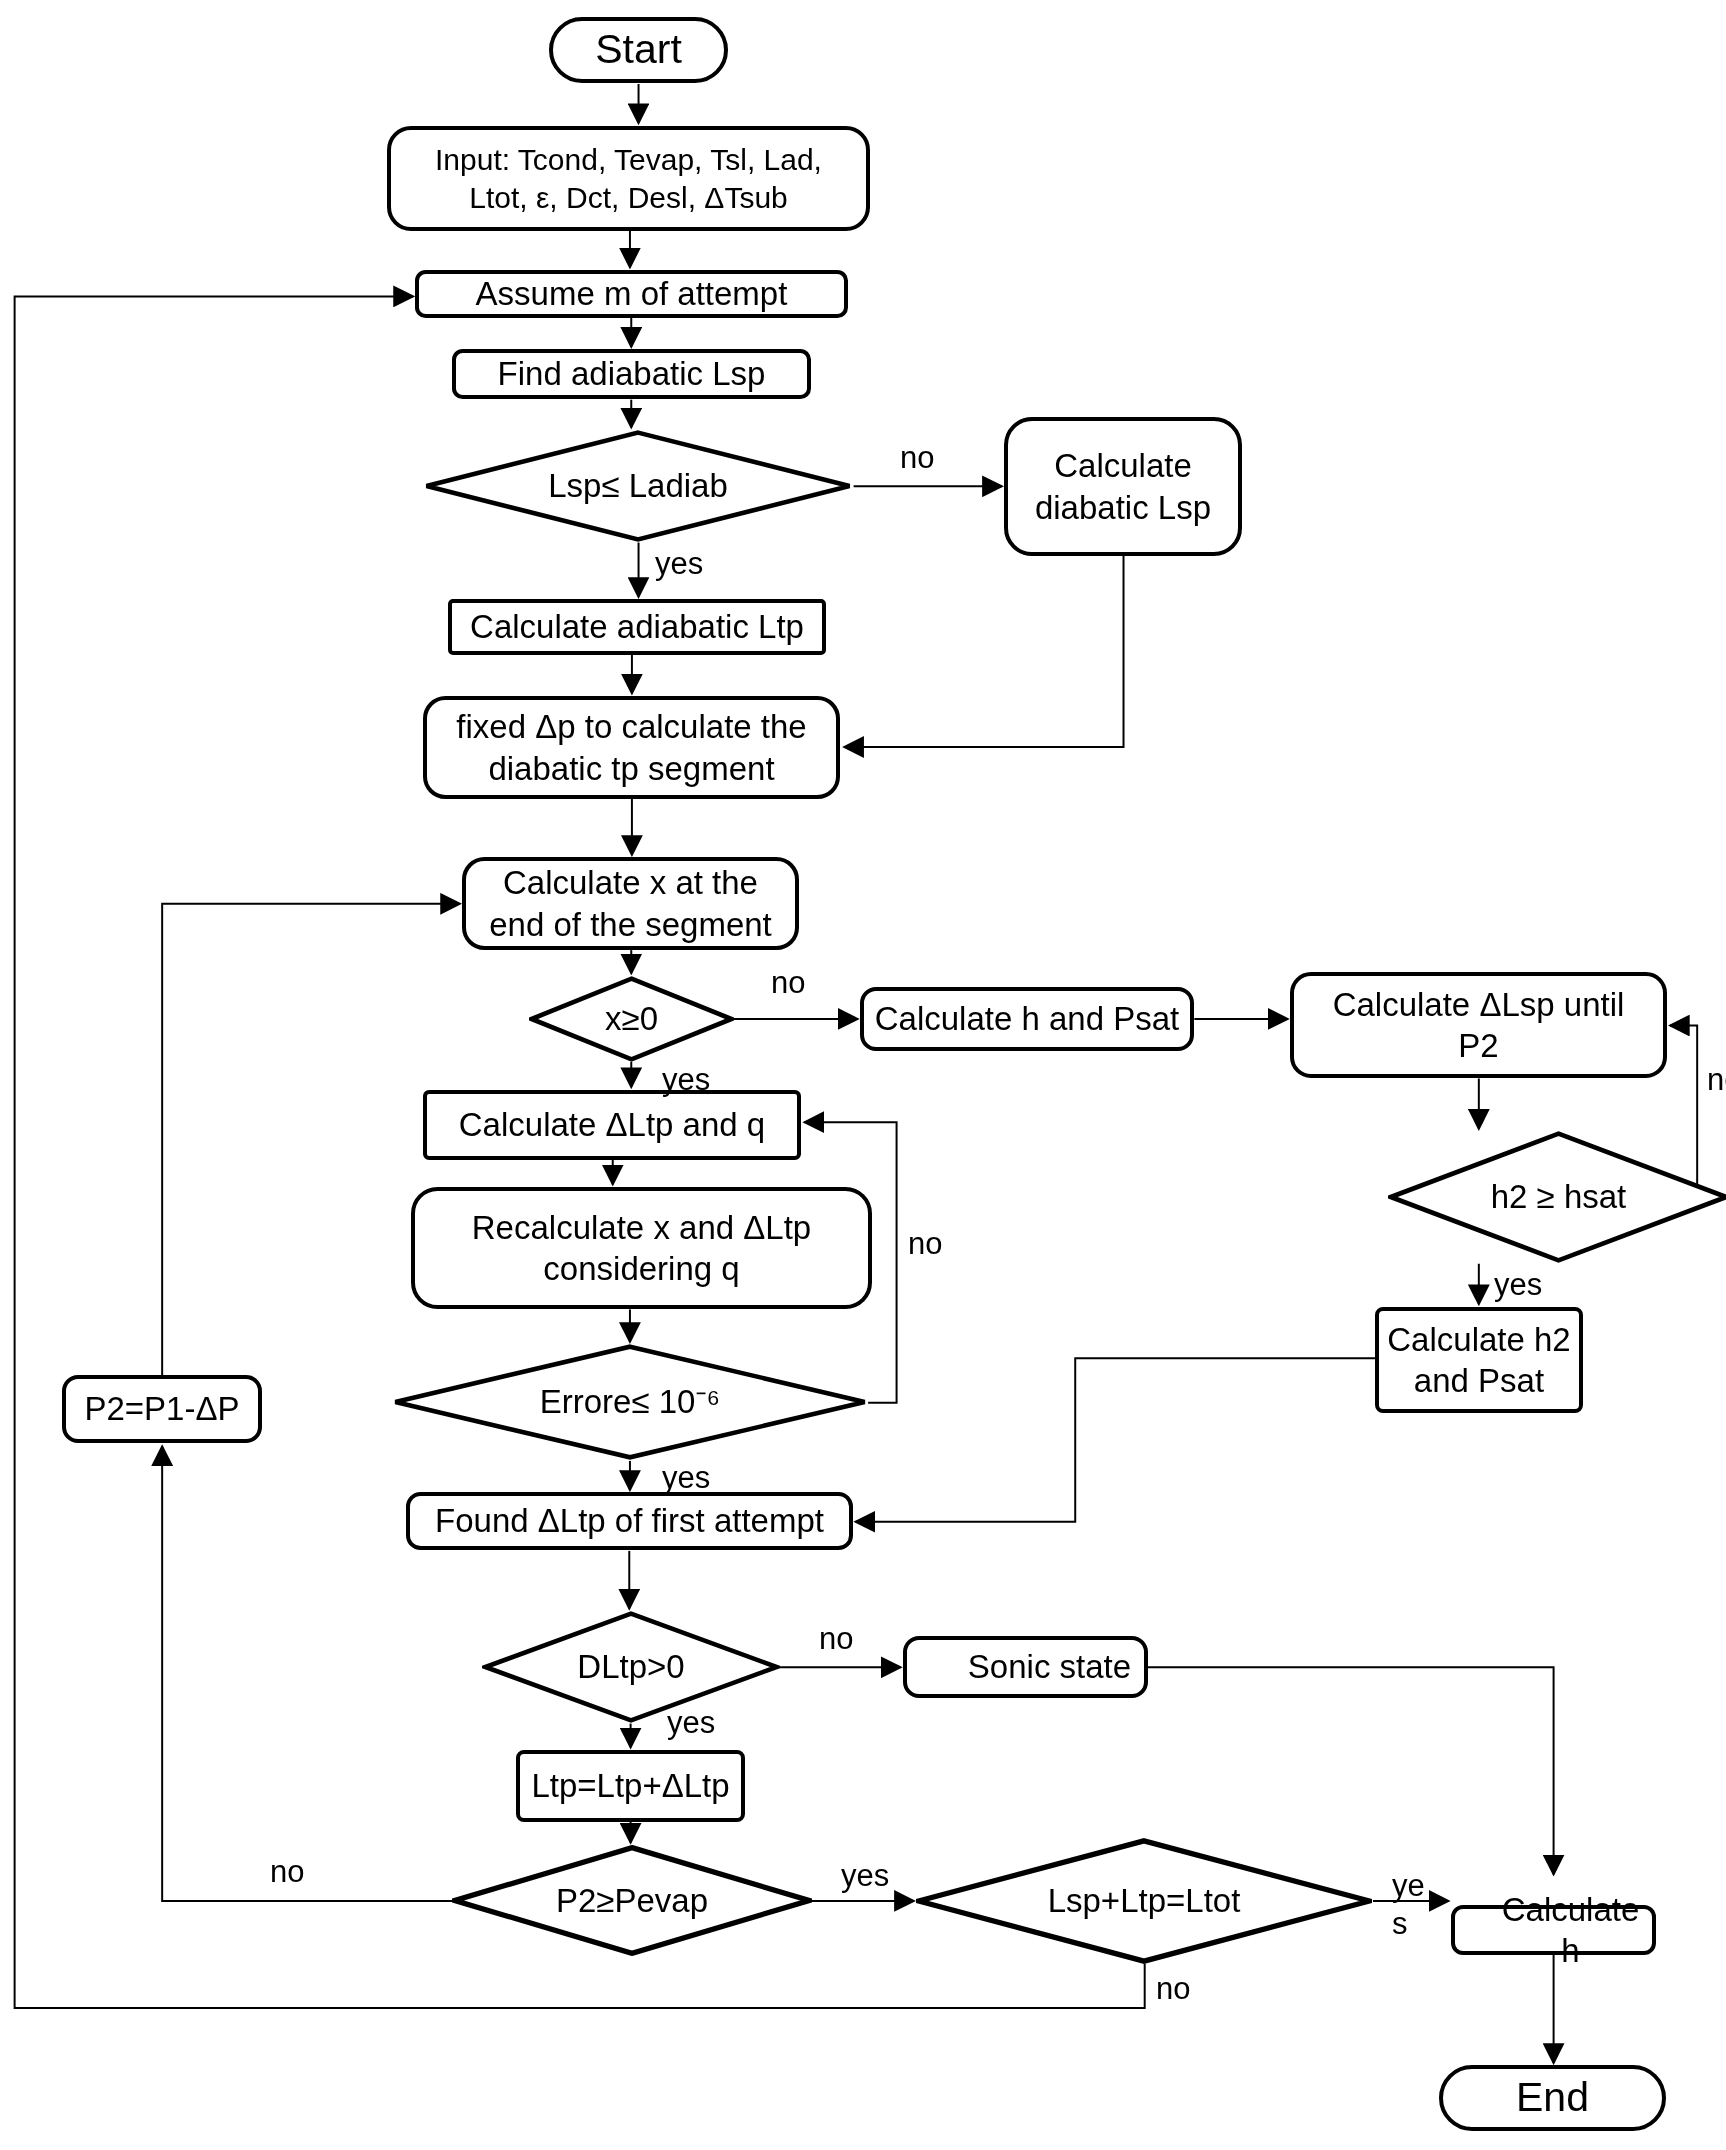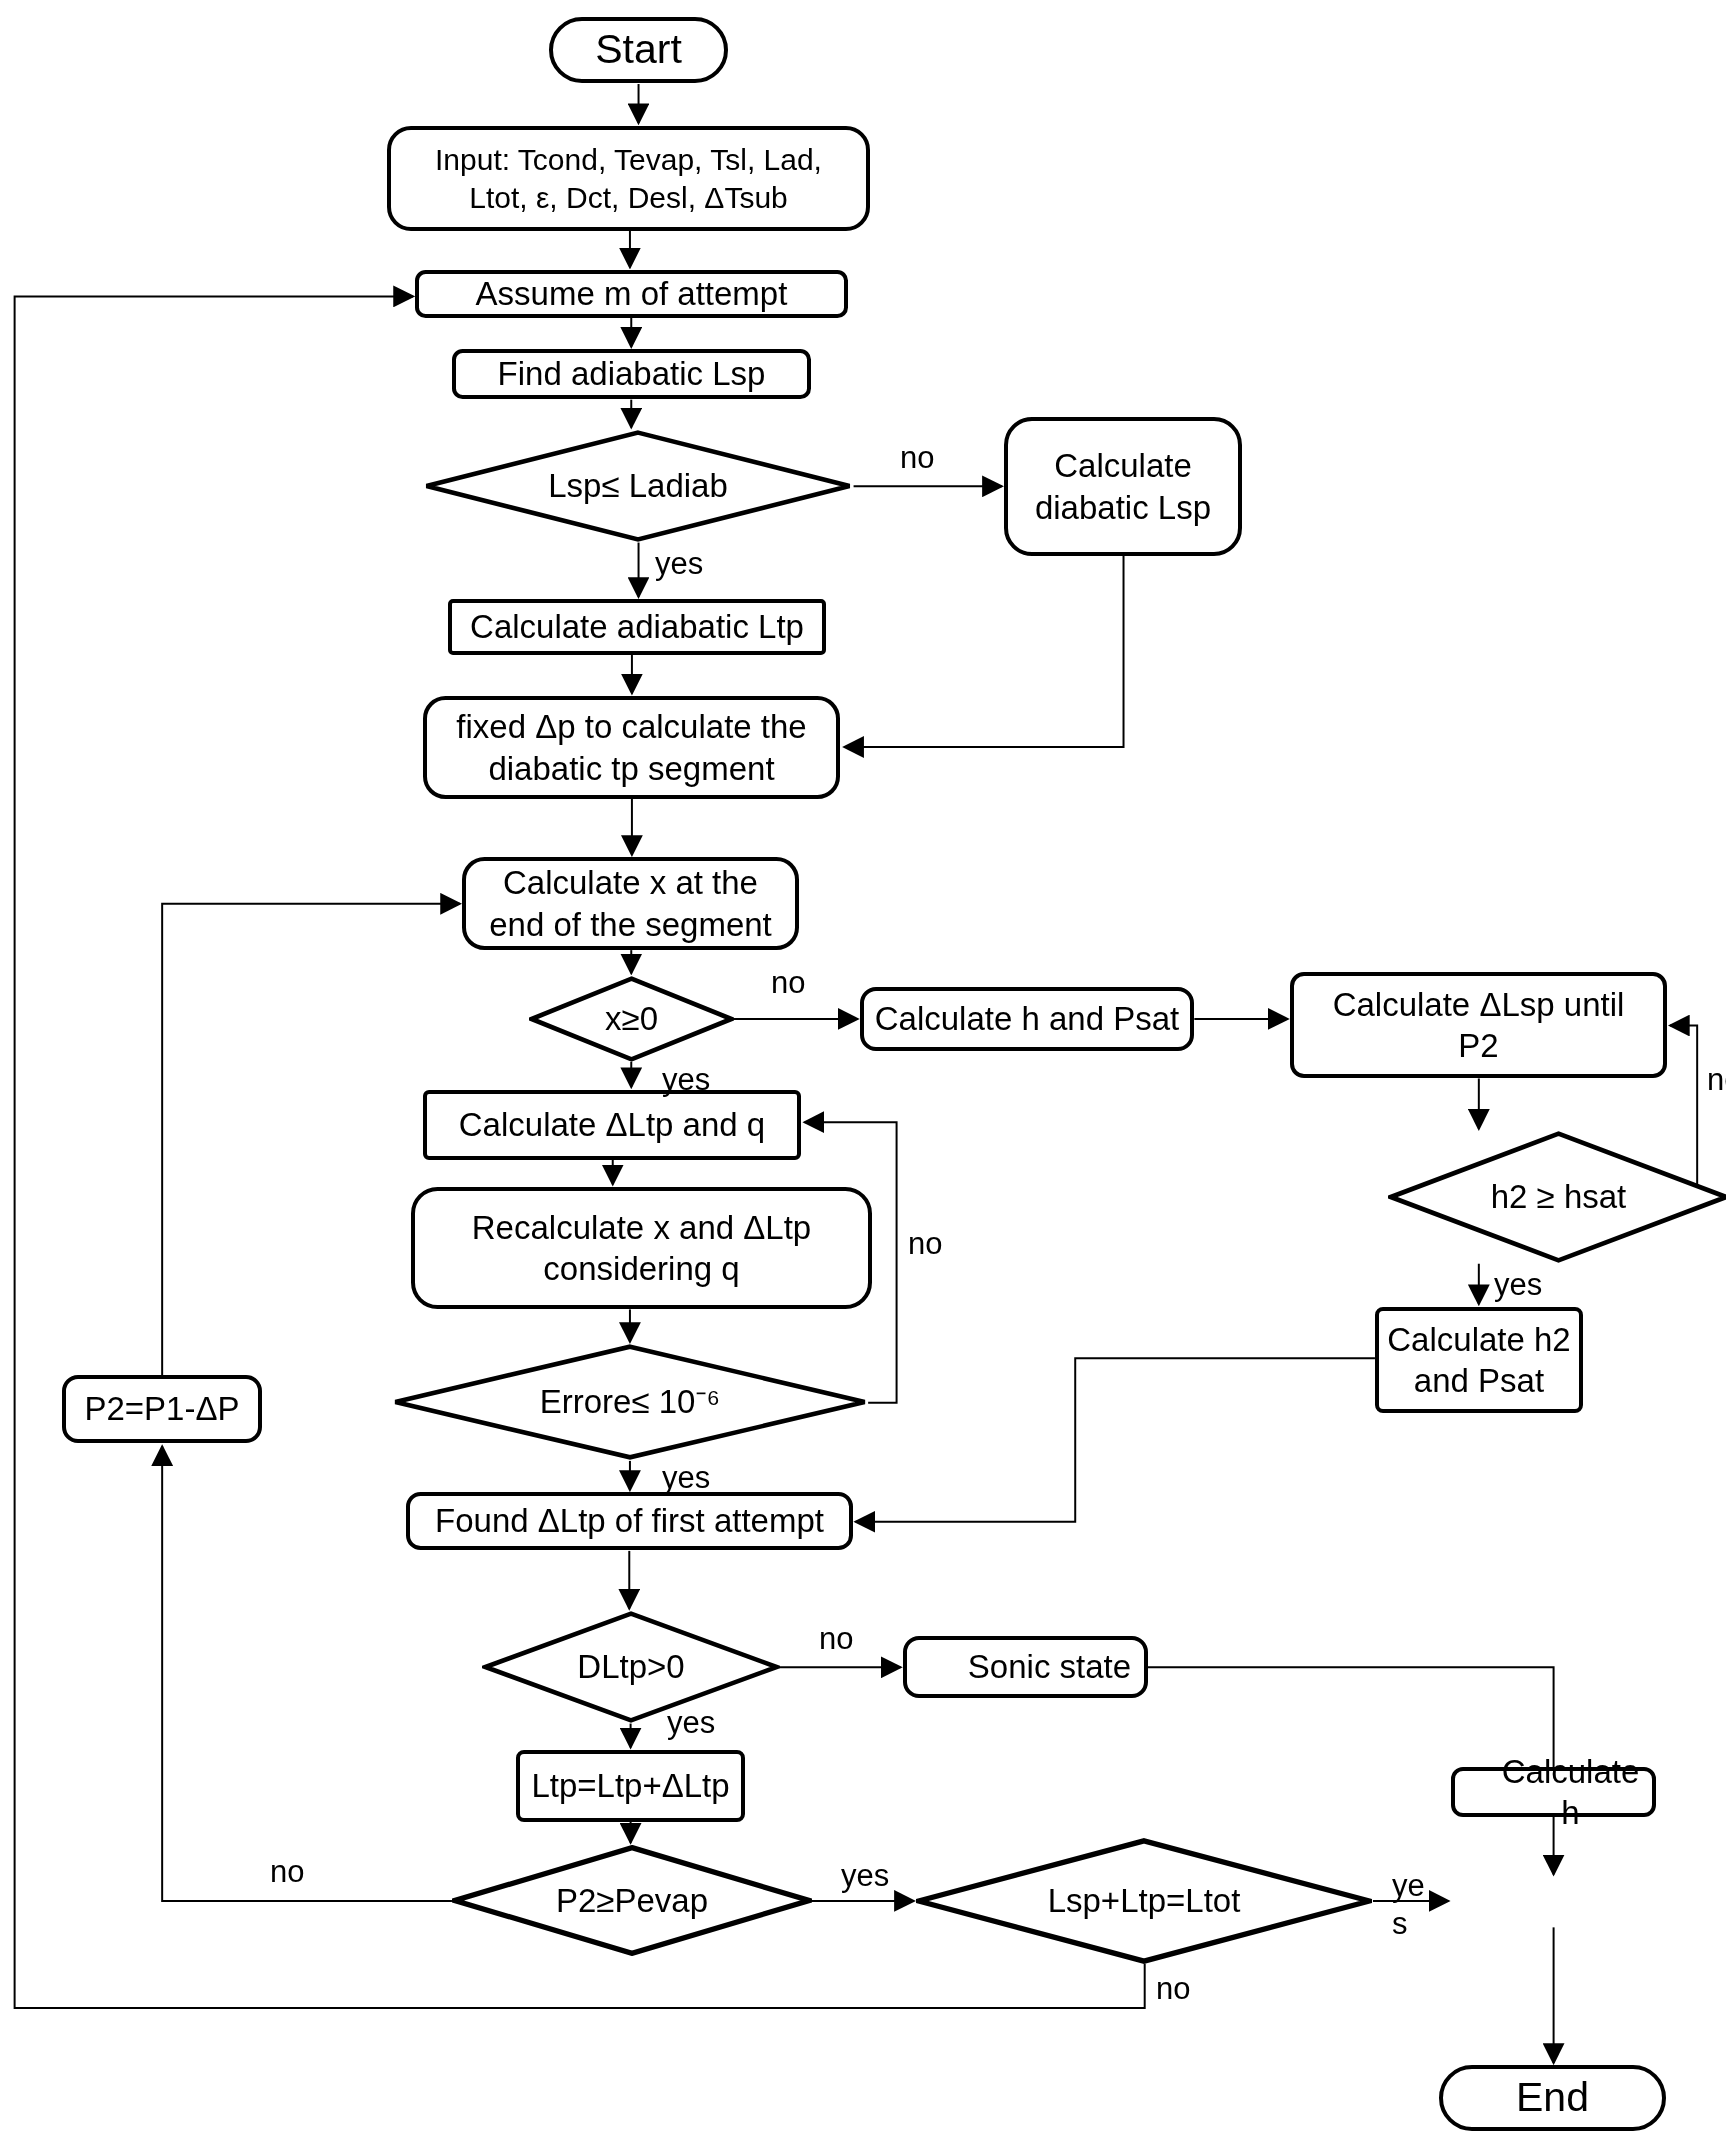--- a/index.html
+++ b/index.html
@@ -110,21 +110,21 @@
     <svg class="dshape" width="205" height="86" viewBox="0 0 310 130">
       <polygon points="155,4 306,65 155,126 4,65" fill="#fff" stroke="#000" stroke-width="7"></polygon>
     </svg>
     <span class="dlabel">x≥0</span>
   </div>
 
   <div class="node process" style="left:860px;top:987px;width:334px;height:64px;border-radius:16px;">
     <span>Calculate h and Psat</span>
   </div>
 
-  <div class="node process" style="left:1290px;top:972px;width:377px;height:106px;border-radius:14px;">
+  <div class="node process" style="left:1290px;top:972px;width:377px;height:106px;border-radius:21px;">
     <span>Calculate ΔLsp until</span>
     <span>P2</span>
   </div>
 
   <div class="node decision" style="left:1388px;top:1131px;width:341px;height:132px;">
     <svg class="dshape" width="341" height="132" viewBox="0 0 516 200">
       <polygon points="258,4 512,100 258,196 4,100" fill="#fff" stroke="#000" stroke-width="7"></polygon>
     </svg>
     <span class="dlabel">h2 ≥ hsat</span>
   </div>
@@ -180,21 +180,21 @@
     <span>P2=P1-ΔP</span>
   </div>
 
   <div class="node decision" style="left:916px;top:1838px;width:456px;height:126px;">
     <svg class="dshape" width="456" height="126" viewBox="0 0 690 190">
       <polygon points="345,4 686,95 345,186 4,95" fill="#fff" stroke="#000" stroke-width="8"></polygon>
     </svg>
     <span class="dlabel">Lsp+Ltp=Ltot</span>
   </div>
 
-  <div class="node process" style="left:1451px;top:1767px;width:205px;height:50px;border-radius:12px;padding-left:34px;">
+  <div class="node process" style="left:1451px;top:1905px;width:205px;height:50px;border-radius:12px;padding-left:34px;">
     <span>Calculate h</span>
   </div>
 
   <div class="node terminal" style="left:1439px;top:2065px;width:227px;height:66px;">
     <span>End</span>
   </div>
 
   <div class="edge-label" style="left:655px;top:548px;">yes</div>
   <div class="edge-label" style="left:900px;top:442px;">no</div>
   <div class="edge-label" style="left:662px;top:1064px;">yes</div>

